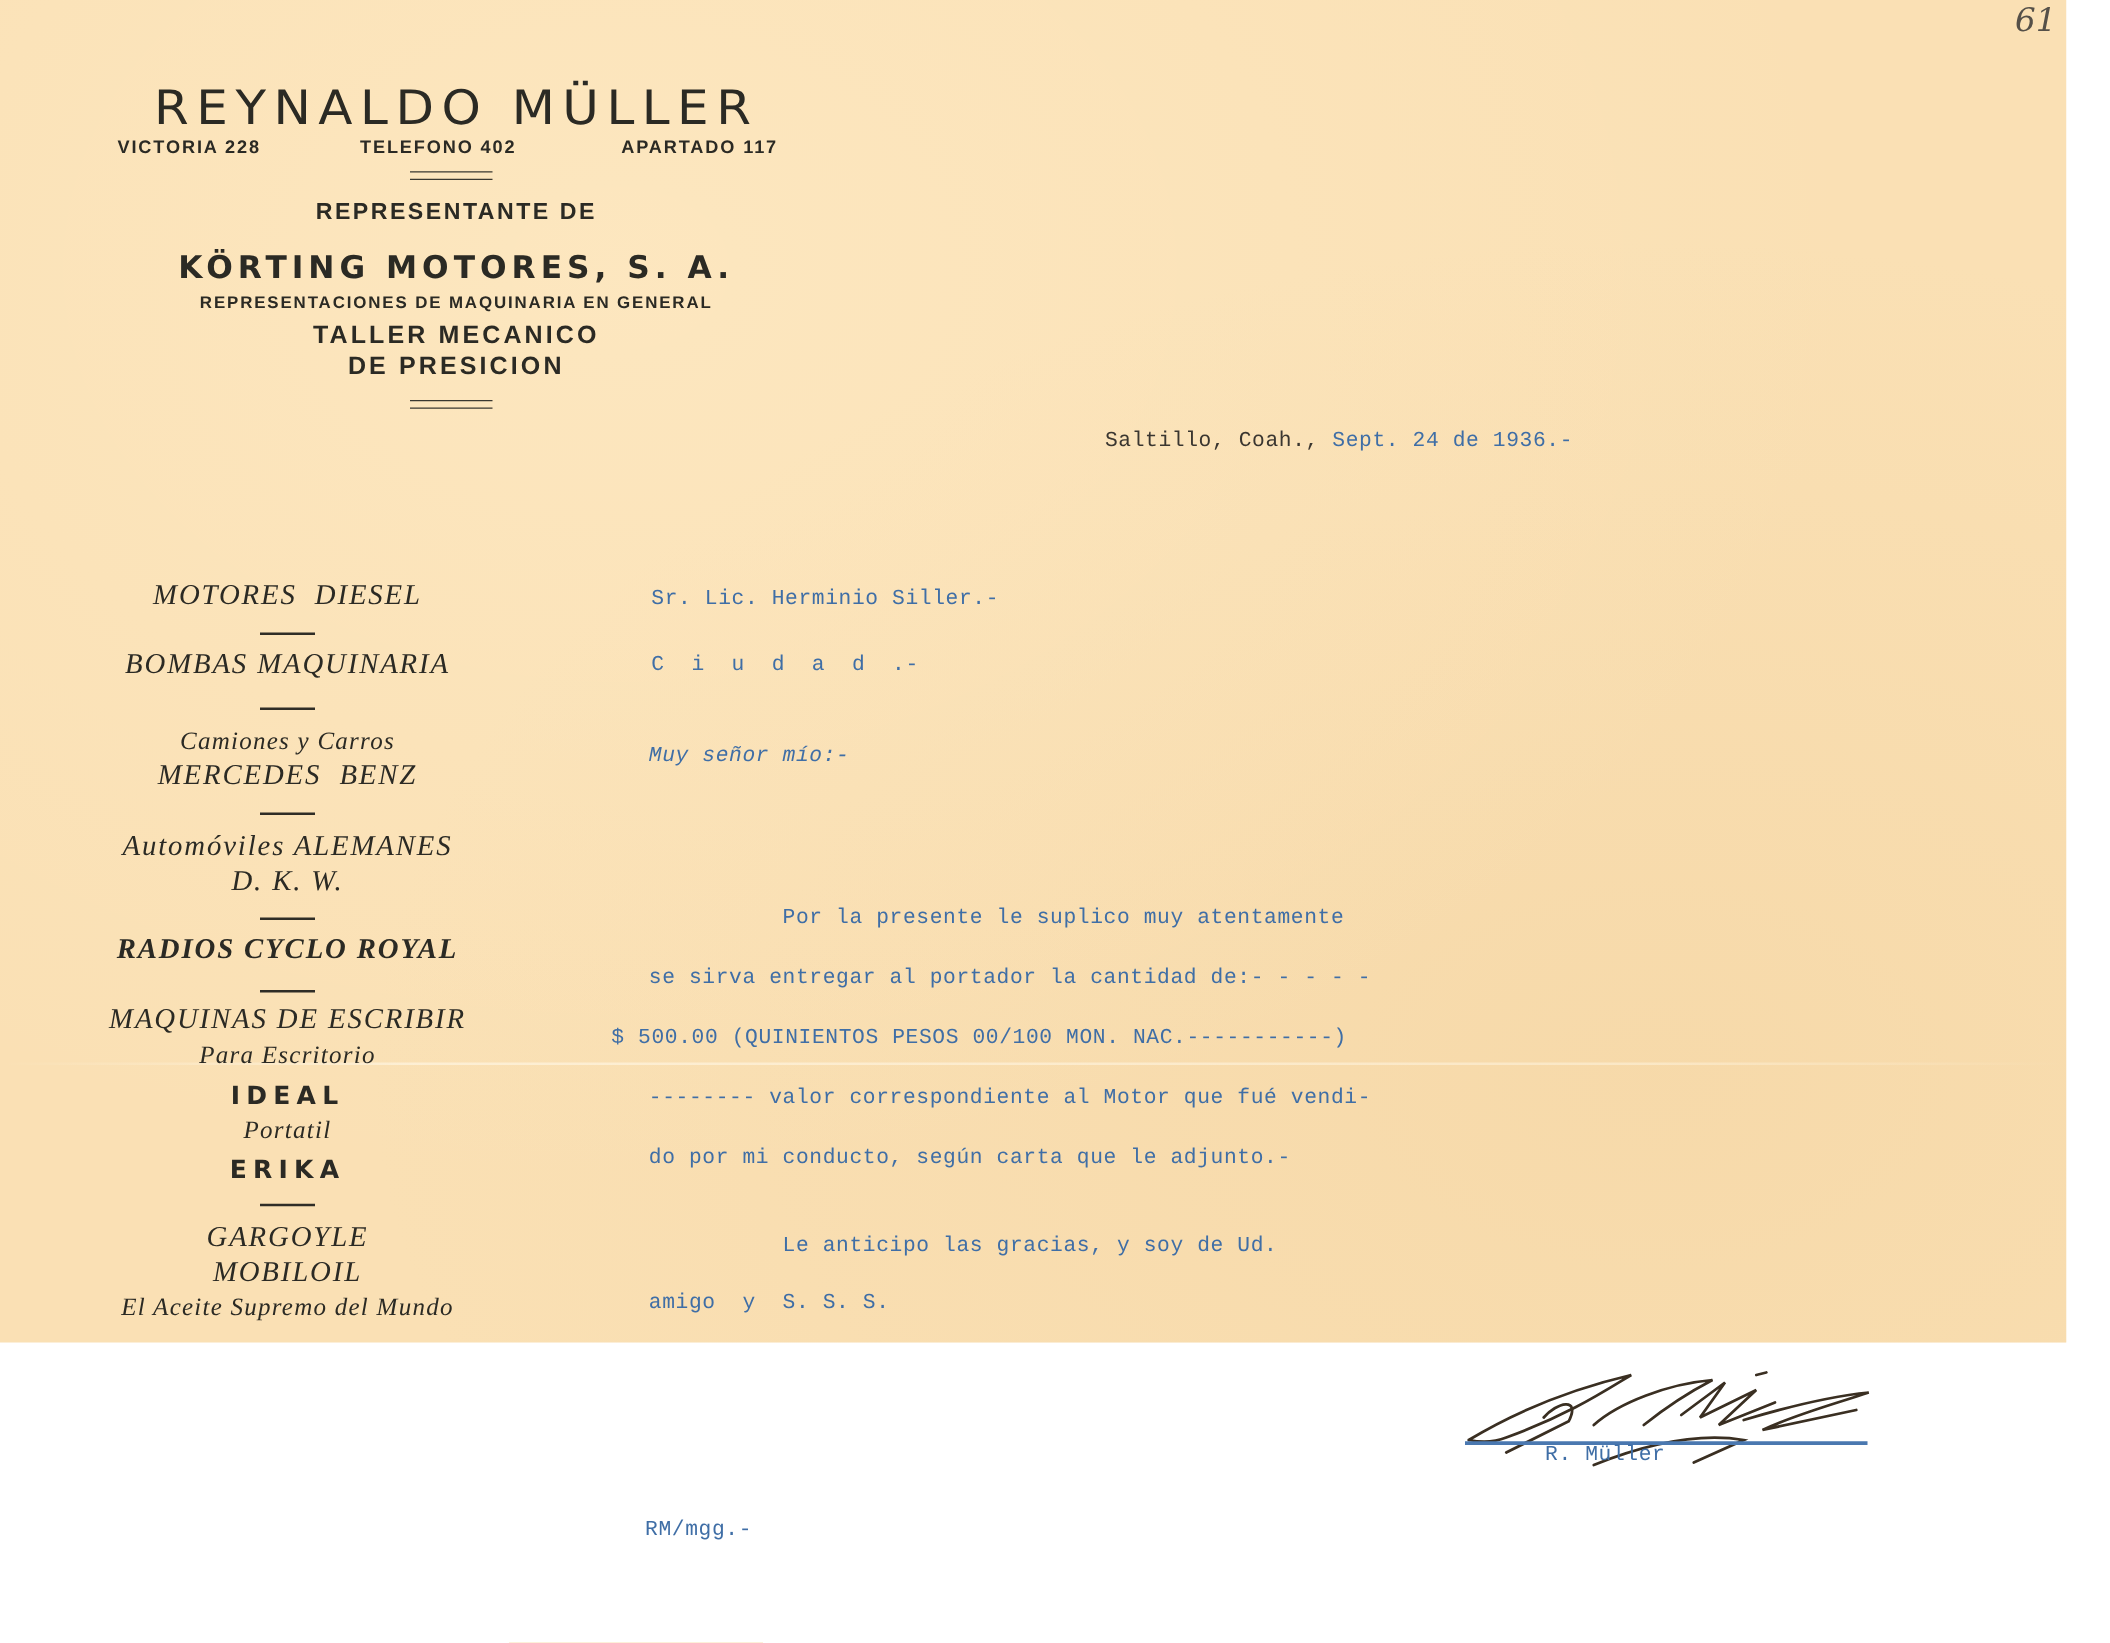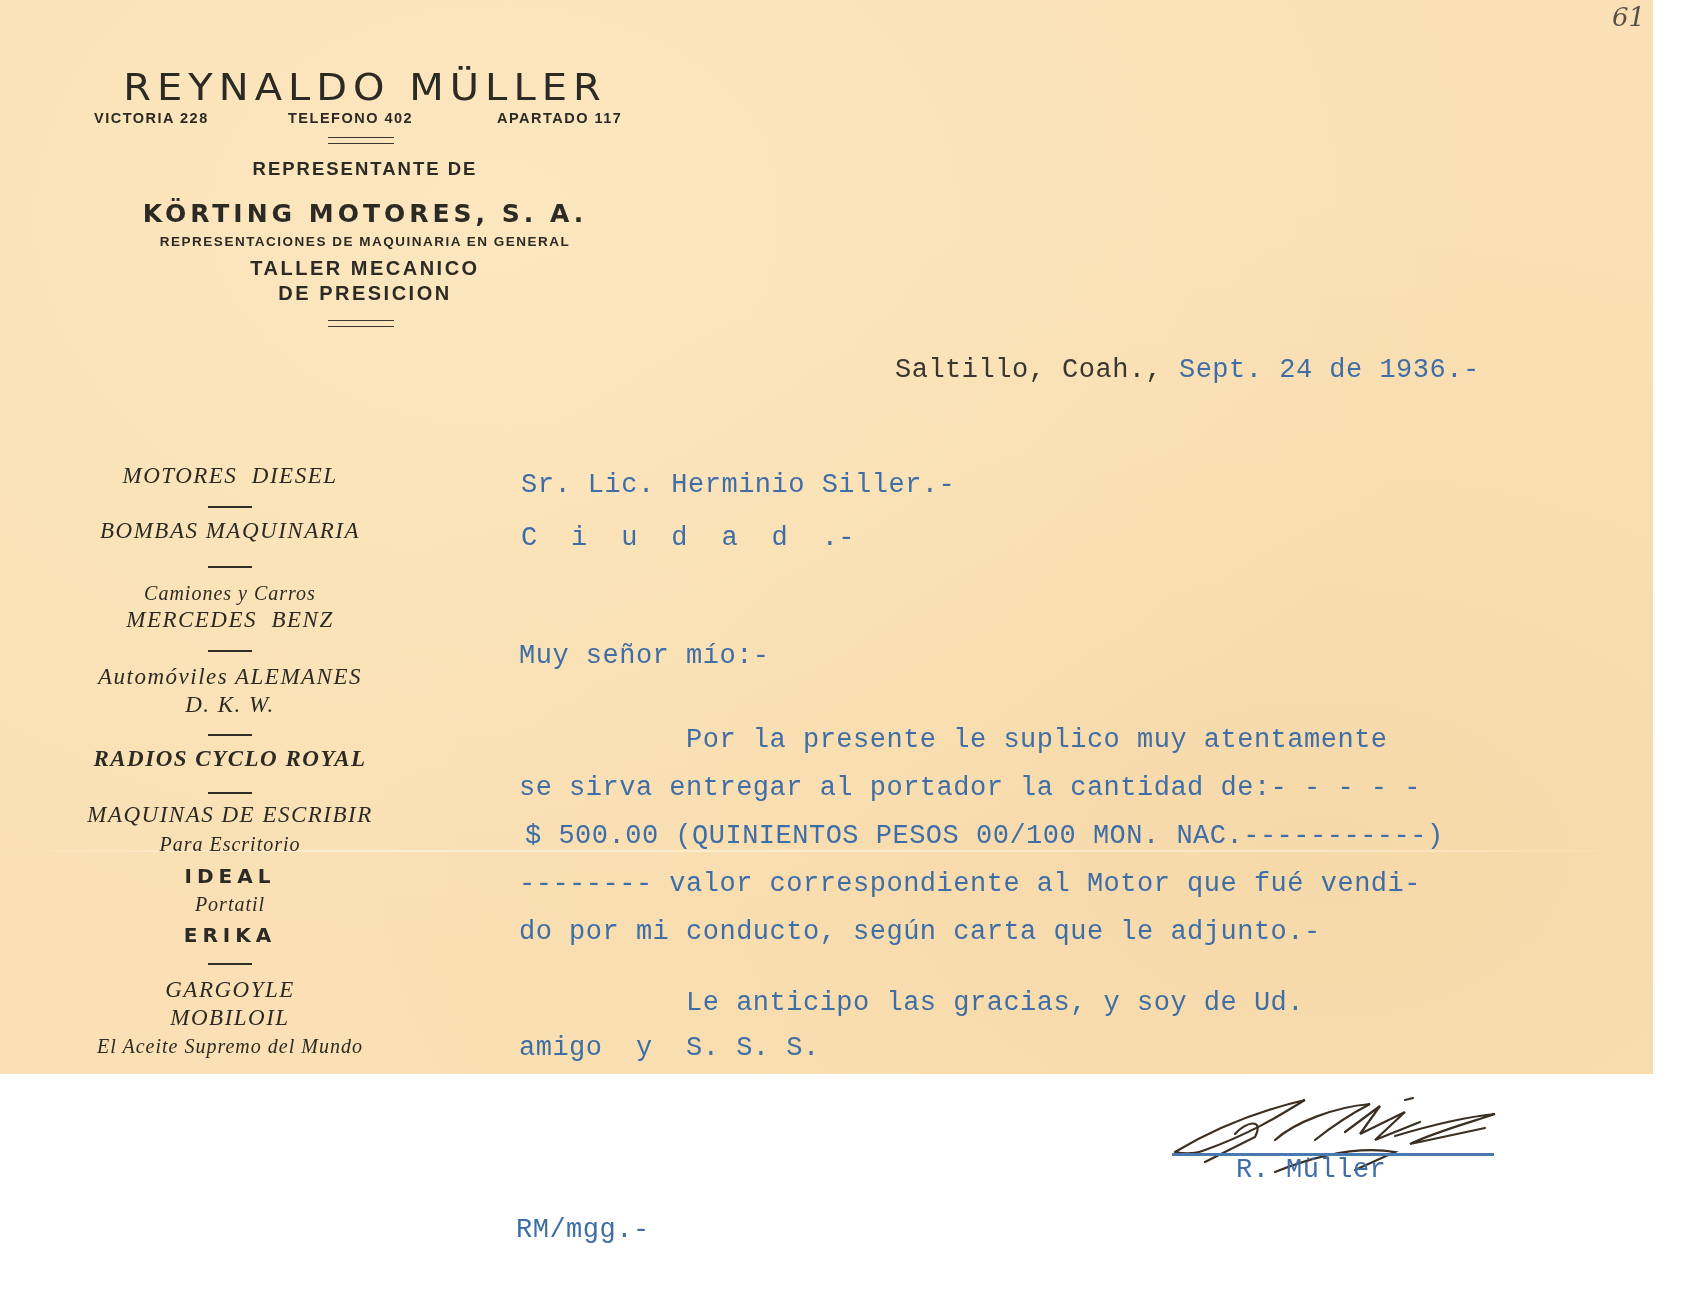--- a/index.html
+++ b/index.html
@@ -40,21 +40,21 @@
   .lh-presicion { top: 282px; font-size: 20px; font-weight: 700; letter-spacing: 2.5px; }
 
   
   .side { left: 55px; width: 350px; text-align: center; font-family: "Liberation Serif", serif; font-style: italic; color: #2b2a24; }
   .side-big { font-size: 23px; letter-spacing: 1.5px; }
   .side-small { font-size: 20px; letter-spacing: 1px; }
   .side-brand { font-family: "DejaVu Sans", sans-serif; font-style: normal; font-weight: 700; font-size: 20px; letter-spacing: 5px; }
   .side-rule { position: absolute; left: 208px; width: 44px; height: 0; border-top: 2px solid #2f2d26; }
 
   
-  .tx { font-size: 27px; letter-spacing: 0.5px; }
+  .tx { font-size: 17px; letter-spacing: 0.5px; }
   .pnum { left: 1612px; top: 2px; font-family: "DejaVu Serif", serif; font-style: italic; font-size: 26px; color: #555048; }
 
   .sig-line { position: absolute; left: 1172px; top: 1153px; width: 322px; height: 0; border-top: 3px solid #4a78b0; }
 </style>
 </head>
 <body>
 
 <div class="paper">
 
   <div class="fold" style="top:850px;"></div>
@@ -100,25 +100,25 @@
   <div class="abs side side-small" style="top:893px;">Portatil</div>
   <div class="abs side side-brand" style="top:923px;">ERIKA</div>
   <div class="side-rule" style="top:963px;"></div>
 
   <div class="abs side side-big" style="top:977px;">GARGOYLE</div>
   <div class="abs side side-big" style="top:1005px;">MOBILOIL</div>
   <div class="abs side side-small" style="top:1035px;">El Aceite Supremo del Mundo</div>
 
   <div class="abs type tx" style="left:521px; top:470px;">Sr. Lic. Herminio Siller.-</div>
   <div class="abs type tx" style="left:521px; top:523px;">C  i  u  d  a  d  .-</div>
-  <div class="abs type tx" style="left:519px; top:641px;">Muy señor mío:-</div>
+  <div class="abs type tx" style="left:519px; top:596px;font-style:italic;">Muy señor mío:-</div>
 
   <div class="abs type tx" style="left:519px; top:725px;">          Por la presente le suplico muy atentamente</div>
   <div class="abs type tx" style="left:519px; top:773px;">se sirva entregar al portador la cantidad de:- - - - -</div>
-  <div class="abs type tx" style="left:525px; top:821px;">$ 500.00 (QUINIENTOS PESOS 00/100 MON. NAC.-----------)</div>
+  <div class="abs type tx" style="left:489px; top:821px;">$ 500.00 (QUINIENTOS PESOS 00/100 MON. NAC.-----------)</div>
   <div class="abs type tx" style="left:519px; top:869px;">-------- valor correspondiente al Motor que fué vendi-</div>
   <div class="abs type tx" style="left:519px; top:917px;">do por mi conducto, según carta que le adjunto.-</div>
 
   <div class="abs type tx" style="left:519px; top:988px;">          Le anticipo las gracias, y soy de Ud.</div>
   <div class="abs type tx" style="left:519px; top:1033px;">amigo  y  S. S. S.</div>
 
   <svg class="abs" style="left:1165px; top:1092px;" width="340" height="90" viewBox="0 0 340 90">
     <g fill="none" stroke="#3a2f22" stroke-width="2.2" stroke-linecap="round">
       <path d="M10 60 C 60 30, 110 15, 140 8 C 120 20, 90 40, 40 58 C 30 62, 20 62, 10 60"></path>
       <path d="M70 42 C 80 30, 100 25, 90 45 L 40 70"></path>

